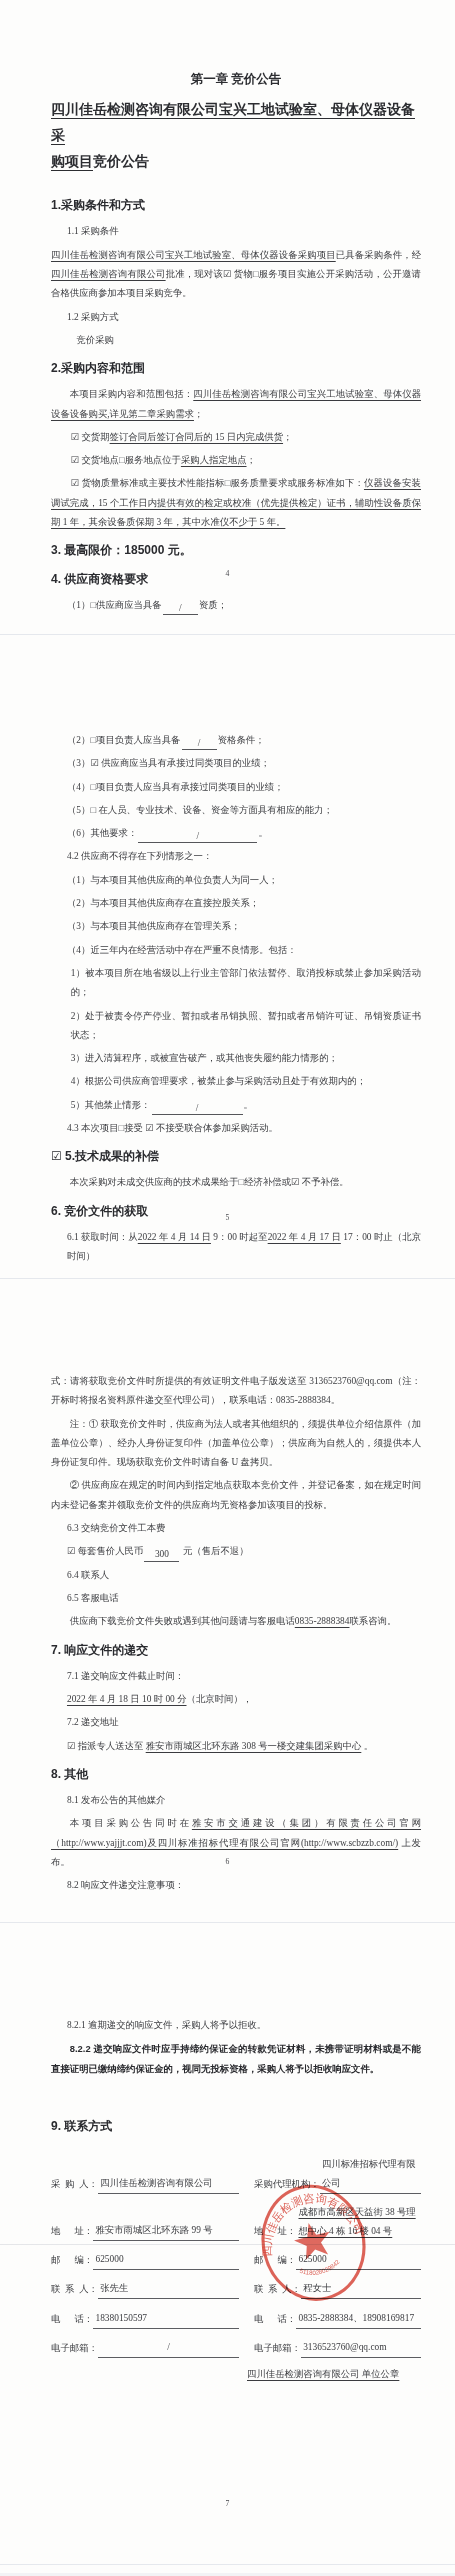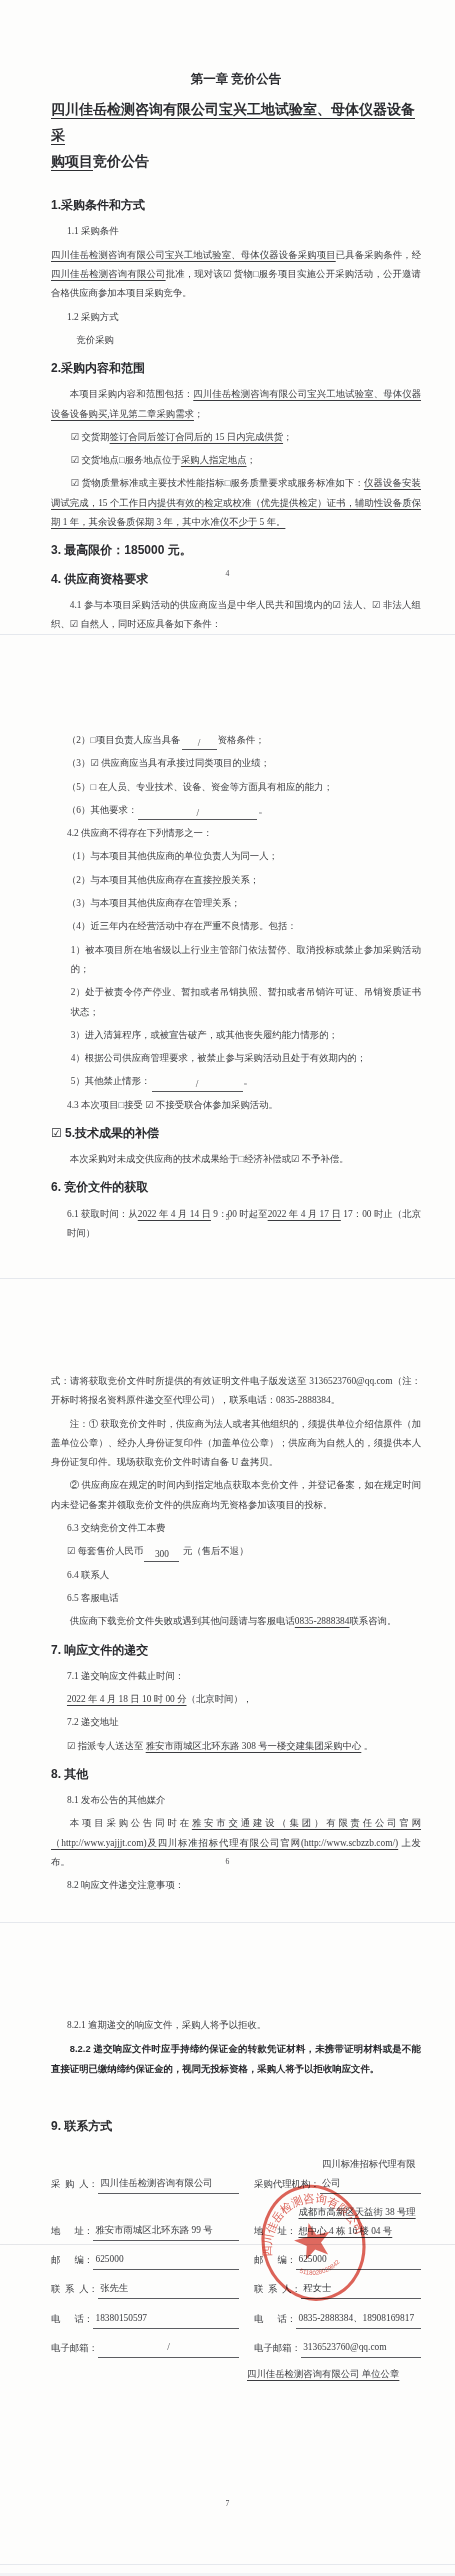--- a/index.html
+++ b/index.html
@@ -61,29 +61,29 @@
     <p class="ml3">竞价采购</p>
 
     <div class="h">2.采购内容和范围</div>
     <p class="ind"><span>本项目采购内容和范围包括：</span><span class="u">四川佳岳检测咨询有限公司宝兴工地试验室、母体仪器设备设备购买,详见第二章采购需求</span><span>；</span></p>
     <p class="ml2"><span>☑ 交货期</span><span class="u">签订合同后签订合同后的 15 日内完成供货</span><span>；</span></p>
     <p class="ml2"><span>☑ 交货地点□服务地点位于</span><span class="u">采购人指定地点</span><span>；</span></p>
     <p><span class="ml2">☑ 货物质量标准或主要技术性能指标□服务质量要求或服务标准如下：</span><span class="u">仪器设备安装调试完成，15 个工作日内提供有效的检定或校准（优先提供检定）证书，辅助性设备质保期 1 年，其余设备质保期 3 年，其中水准仪不少于 5 年。</span></p>
 
     <div class="h h-sm">3. 最高限价：185000 元。</div>
     <div class="h">4.  供应商资格要求</div>
-    <p class="ind">4.1 参与本项目采购活动的供应商应当是中华人民共和国境内的☑ 法人、☑ 非法人组织、☑ 自然人，同时还应具备如下条件：</p>
     <p class="ml1"><span>（1）□供应商应当具备</span><span class="blank w-sm">/</span><span>资质；</span></p>
 
     <div class="pageno">4</div>
   </section>
 
   <section class="page page-2">
     <p class="ml1"><span>（2）□项目负责人应当具备</span><span class="blank w-sm">/</span><span>资格条件；</span></p>
     <p class="ml1">（3）☑ 供应商应当具有承接过同类项目的业绩；</p>
+    <p class="ml1">（4）□项目负责人应当具有承接过同类项目的业绩；</p>
     <p class="ml1">（5）□ 在人员、专业技术、设备、资金等方面具有相应的能力；</p>
     <p class="ml1"><span>（6）其他要求：</span><span class="blank w-lg">/</span><span>。</span></p>
     <p class="ml1">4.2 供应商不得存在下列情形之一：</p>
     <p class="ml1">（1）与本项目其他供应商的单位负责人为同一人；</p>
     <p class="ml1">（2）与本项目其他供应商存在直接控股关系；</p>
     <p class="ml1">（3）与本项目其他供应商存在管理关系；</p>
     <p class="ml1">（4）近三年内在经营活动中存在严重不良情形。包括：</p>
     <p class="ml2">1）被本项目所在地省级以上行业主管部门依法暂停、取消投标或禁止参加采购活动的；</p>
     <p class="ml2">2）处于被责令停产停业、暂扣或者吊销执照、暂扣或者吊销许可证、吊销资质证书状态；</p>
     <p class="ml2">3）进入清算程序，或被宣告破产，或其他丧失履约能力情形的；</p>

